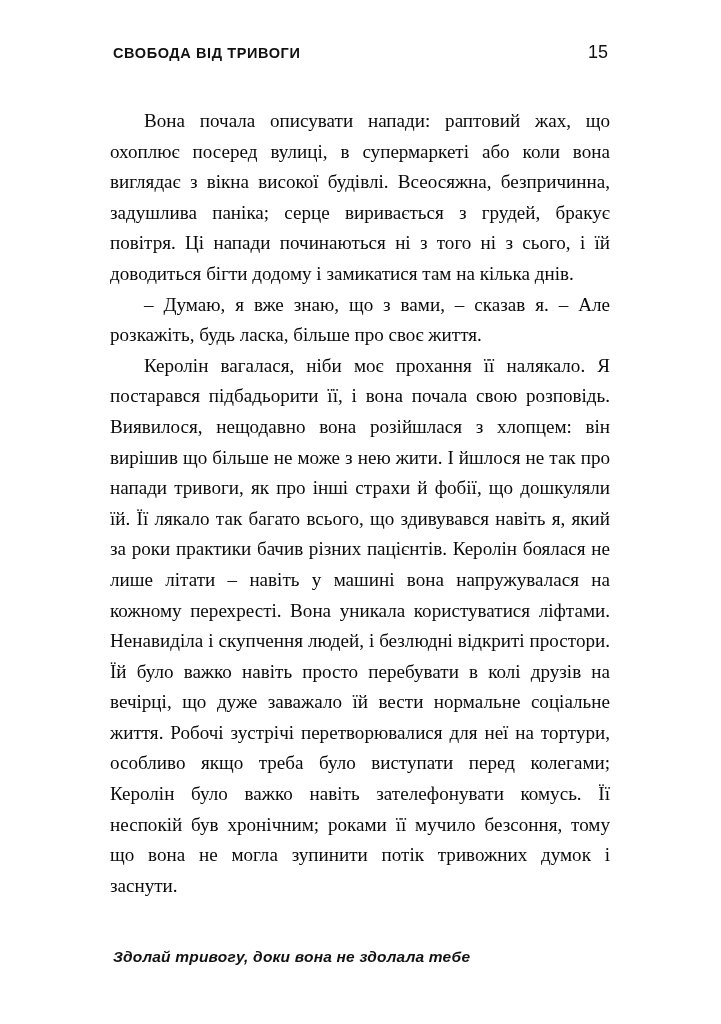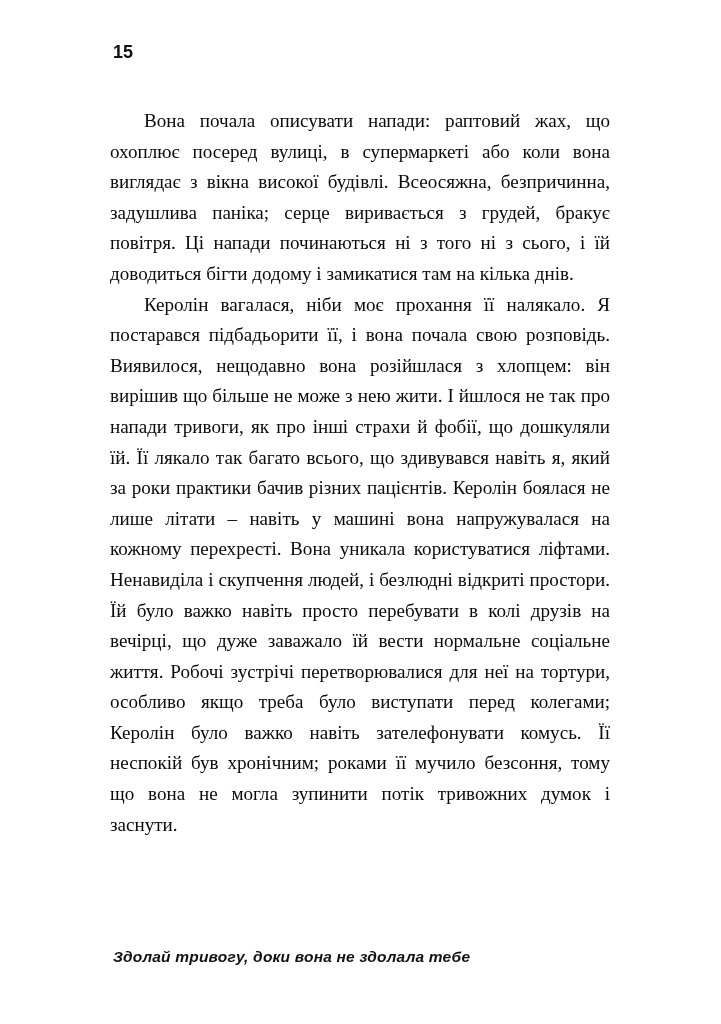--- a/index.html
+++ b/index.html
@@ -33,21 +33,21 @@
     font-family: "Liberation Sans", sans-serif;
     font-size: 14.5px;
     letter-spacing: 0.6px;
     font-weight: 700;
     color: #111111;
     text-transform: uppercase;
   }
   .page-number {
     font-family: "Liberation Sans", sans-serif;
     font-size: 18px;
-    font-weight: 700;
+    font-weight: 400;
     color: #111111;
   }
   .body-text {
     position: absolute;
     top: 106px;
     left: 110px;
     width: 500px;
     font-size: 19.1px;
     line-height: 30.6px;
     text-align: justify;
@@ -73,25 +73,27 @@
     letter-spacing: 0.2px;
     color: #111111;
   }
 </style>
 </head>
 <body>
 
 <div class="page">
 
   <div class="running-head">
+    <span class="running-head-title">СВОБОДА ВІД ТРИВОГИ</span>
     <span class="page-number">15</span>
   </div>
 
   <div class="body-text">
     <p>Вона почала описувати напади: раптовий жах, що охоплює посеред вулиці, в супермаркеті або коли вона виглядає з вікна високої будівлі. Всеосяжна, безпричинна, задушлива паніка; серце виривається з грудей, бракує повітря. Ці напади починаються ні з того ні з сього, і їй доводиться бігти додому і замикатися там на кілька днів.</p>
+    <p>– Думаю, я вже знаю, що з вами, – сказав я. – Але розкажіть, будь ласка, більше про своє життя.</p>
     <p>Керолін вагалася, ніби моє прохання її налякало. Я постарався підбадьорити її, і вона почала свою розповідь. Виявилося, нещодавно вона розійшлася з хлопцем: він вирішив що більше не може з нею жити. І йшлося не так про напади тривоги, як про інші страхи й фобії, що дошкуляли їй. Її лякало так багато всього, що здивувався навіть я, який за роки практики бачив різних пацієнтів. Керолін боялася не лише літати – навіть у машині вона напружувалася на кожному перехресті. Вона уникала користуватися ліфтами. Ненавиділа і скупчення людей, і безлюдні відкриті простори. Їй було важко навіть просто перебувати в колі друзів на вечірці, що дуже заважало їй вести нормальне соціальне життя. Робочі зустрічі перетворювалися для неї на тортури, особливо якщо треба було виступати перед колегами; Керолін було важко навіть зателефонувати комусь. Її неспокій був хронічним; роками її мучило безсоння, тому що вона не могла зупинити потік тривожних думок і заснути.</p>
   </div>
 
   <div class="footer">
     <span class="footer-text">Здолай тривогу, доки вона не здолала тебе</span>
   </div>
 
 </div>
 
 </body></html>

